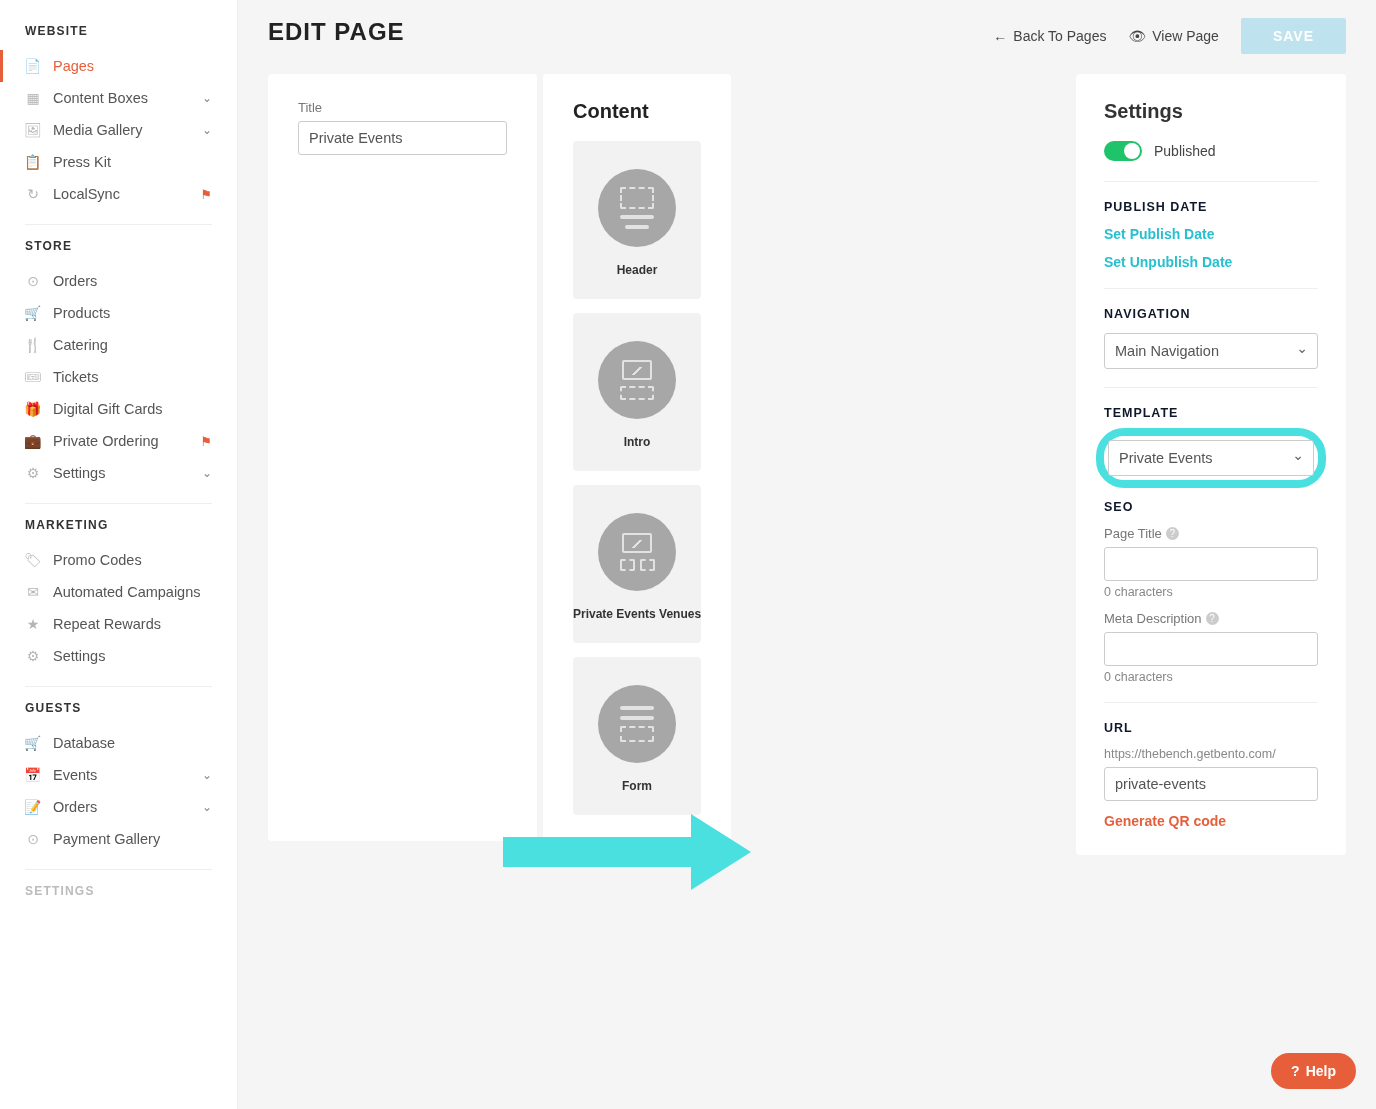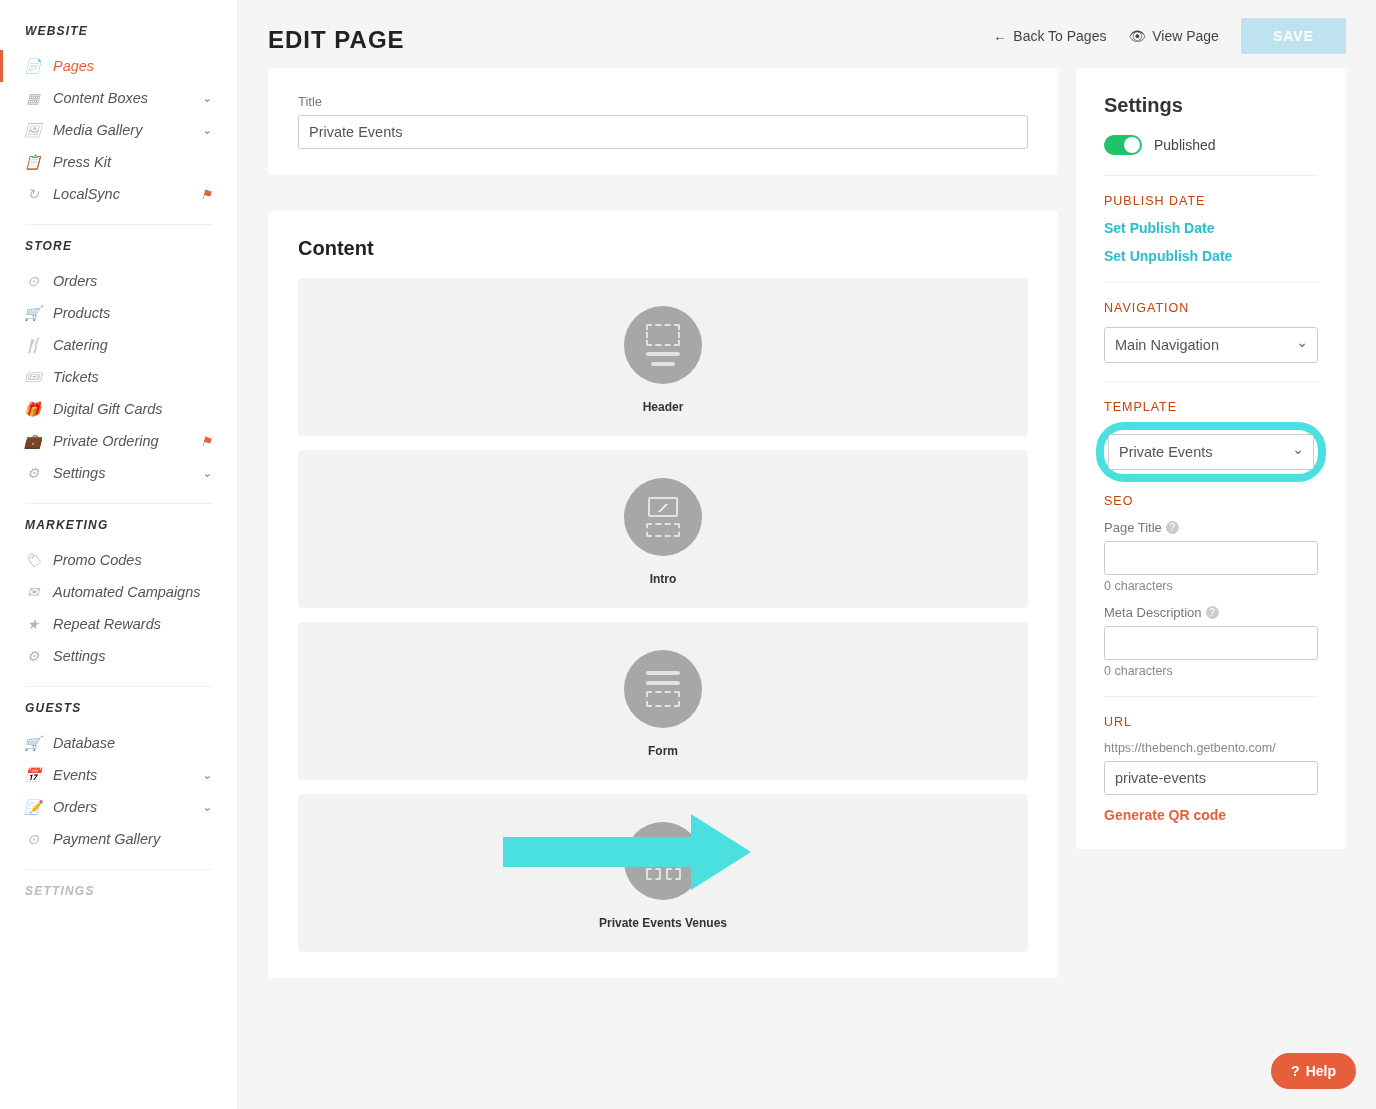--- a/index.html
+++ b/index.html
@@ -1,41 +1,41 @@
 <!DOCTYPE html>
 <html><head>
 <meta charset="utf-8">
 <style>
 * { box-sizing: border-box; margin: 0; padding: 0; }
 body { font-family: -apple-system, BlinkMacSystemFont, "Segoe UI", Helvetica, Arial, sans-serif; background: #f5f5f5; color: #333; }
 .layout { display: flex; min-height: 100vh; }
 
 
-.sidebar { width: 238px; background: #fff; border-right: 1px solid #eee; padding: 20px 0; font-style: italic; }
+.sidebar { width: 238px; background: #fff; border-right: 1px solid #eee; padding: 20px 0; }
 .side-section { padding: 0 25px; }
 .side-heading { font-size: 12px; font-weight: 700; letter-spacing: 1.2px; color: #333; margin-bottom: 12px; margin-top: 4px; }
 .side-item { display: flex; align-items: center; gap: 12px; padding: 8px 0; font-size: 14.5px; color: #555; cursor: pointer; position: relative; }
 .side-item.active { color: #e65f3a; }
 .side-item.active::before { content:""; position: absolute; left:-25px; top:0; bottom:0; width:3px; background:#e65f3a; }
 .side-icon { width: 16px; height: 16px; color: #b5b5b5; display:inline-flex; align-items:center; justify-content:center; font-size:14px; }
 .side-item.active .side-icon { color: #e65f3a; }
 .side-chevron { margin-left: auto; color: #888; font-size: 12px; }
 .side-flag { margin-left: auto; color: #e65f3a; font-size: 13px; }
 .side-divider { height:1px; background:#eee; margin: 14px 25px; }
 
 
 .main { flex:1; padding: 18px 30px; position:relative; max-width: calc(100% - 238px); }
-.page-header { display:flex; align-items:flex-end; justify-content:space-between; margin-bottom: 14px; }
+.page-header { display:flex; align-items:flex-start; justify-content:space-between; margin-bottom: 20px; }
 .page-title { font-size: 24px; font-weight: 800; letter-spacing: 1px; color:#222; }
 .header-actions { display:flex; align-items:center; gap: 22px; }
 .link-action { display:inline-flex; align-items:center; gap:6px; font-size:14px; color:#444; cursor:pointer; }
 .save-btn { background:#bfe3ee; color:#fff; font-weight:700; letter-spacing:1px; padding: 10px 32px; border:none; border-radius:2px; font-size:14px; cursor:pointer; }
 
 .content-row { display:flex; gap: 18px; align-items:flex-start; }
-.center-col { flex:1; display:flex; flex-direction:column; gap:36px; }
+.center-col { flex:1; display:flex; flex-direction:row; gap:6px; }
 .card { background:#fff; border-radius:4px; padding: 26px 30px; }
 
 .field-label { font-size:13px; color:#777; margin-bottom:6px; }
 .text-input { width:100%; padding:8px 10px; border:1px solid #ccc; border-radius:3px; font-size:14.5px; color:#555; }
 
 .content-heading { font-size:20px; font-weight:700; color:#222; margin-bottom:18px; }
 .block { background:#f2f2f2; border-radius:4px; padding: 28px 0 22px; display:flex; flex-direction:column; align-items:center; gap:16px; margin-bottom:14px; cursor:pointer; }
 .block:last-child { margin-bottom:0; }
 .block-circle { width:78px; height:78px; border-radius:50%; background:#a7a7a7; display:flex; flex-direction:column; align-items:center; justify-content:center; gap:6px; }
 .block-label { font-size:12px; font-weight:700; color:#333; }
@@ -48,21 +48,21 @@
 .img-glyph::after { content:""; position:absolute; bottom:3px; left:3px; right:3px; height:8px; background: linear-gradient(135deg, transparent 45%, #e2e2e2 45%, #e2e2e2 55%, transparent 55%); }
 
 
 .settings-col { width: 270px; background:#fff; border-radius:4px; padding: 26px 28px; }
 .settings-title { font-size:20px; font-weight:700; margin-bottom: 18px; }
 .toggle-row { display:flex; align-items:center; gap:12px; margin-bottom:20px; }
 .toggle { width:38px; height:20px; border-radius:12px; background:#1fc36a; position:relative; cursor:pointer; }
 .toggle::after { content:""; position:absolute; right:2px; top:2px; width:16px; height:16px; border-radius:50%; background:#fff; }
 .toggle-label { font-size:14px; color:#444; }
 .s-divider { height:1px; background:#eee; margin: 18px 0; }
-.s-heading { font-size:12.5px; font-weight:400; letter-spacing:1px; margin-bottom:12px; color:#c2410c; }
+.s-heading { font-size:12.5px; font-weight:700; letter-spacing:1px; margin-bottom:12px; color:#0f172a; }
 .teal-link { color:#27c0cf; font-weight:700; font-size:14px; cursor:pointer; margin-bottom:12px; display:block; }
 .select { width:100%; padding:9px 10px; border:1px solid #ccc; border-radius:3px; font-size:14.5px; color:#555; background:#fff; appearance:none; position:relative; }
 .select-wrap { position:relative;border-radius:12px; }
 .select-wrap::after { content:"⌄"; position:absolute; right:10px; top:7px; color:#666; font-size:14px; pointer-events:none; }
 .highlight-ring { border: 8px solid #4ae0e0; border-radius: 28px; padding: 4px; margin: -4px -8px 12px; }
 .small-label { font-size:13px; color:#777; margin-bottom:6px; display:flex; align-items:center; gap:4px; }
 .help-dot { width:13px; height:13px; border-radius:50%; background:#ccc; color:#fff; font-size:10px; display:inline-flex; align-items:center; justify-content:center; }
 .char-count { font-size:12.5px; color:#888; margin-top:4px; margin-bottom:12px; }
 .url-prefix { font-size:12.5px; color:#888; margin-bottom:6px; word-break:break-all; }
 .orange-link { color:#e65f3a; font-weight:700; font-size:14px; cursor:pointer; margin-top:12px; display:block; }
@@ -225,36 +225,36 @@
               </div>
               <div class="block">
                 <div class="block-circle">
                   <div class="img-glyph"></div>
                   <div class="dashed-box" style="height: 14px;"></div>
                 </div>
                 <div class="block-label">Intro</div>
               </div>
               <div class="block">
                 <div class="block-circle">
-                  <div class="solid-line"></div>
-                  <div class="solid-line"></div>
-                  <div class="dashed-box" style="height: 16px;"></div>
-                </div>
-                <div class="block-label">Form</div>
-              </div>
-              <div class="block">
-                <div class="block-circle">
                   <div class="img-glyph"></div>
                   <div class="two-boxes">
                     <div class="dashed-box" style="width: 15px; height: 12px;"></div>
                     <div class="dashed-box" style="width: 15px; height: 12px;"></div>
                   </div>
                 </div>
                 <div class="block-label">Private Events Venues</div>
               </div>
+              <div class="block">
+                <div class="block-circle">
+                  <div class="solid-line"></div>
+                  <div class="solid-line"></div>
+                  <div class="dashed-box" style="height: 16px;"></div>
+                </div>
+                <div class="block-label">Form</div>
+              </div>
             </div>
         </div>
       </div>
 
       <aside class="settings-col">
         <div class="settings-title">Settings</div>
         <div class="toggle-row">
           <div class="toggle"></div>
           <span class="toggle-label">Published</span>
         </div>

